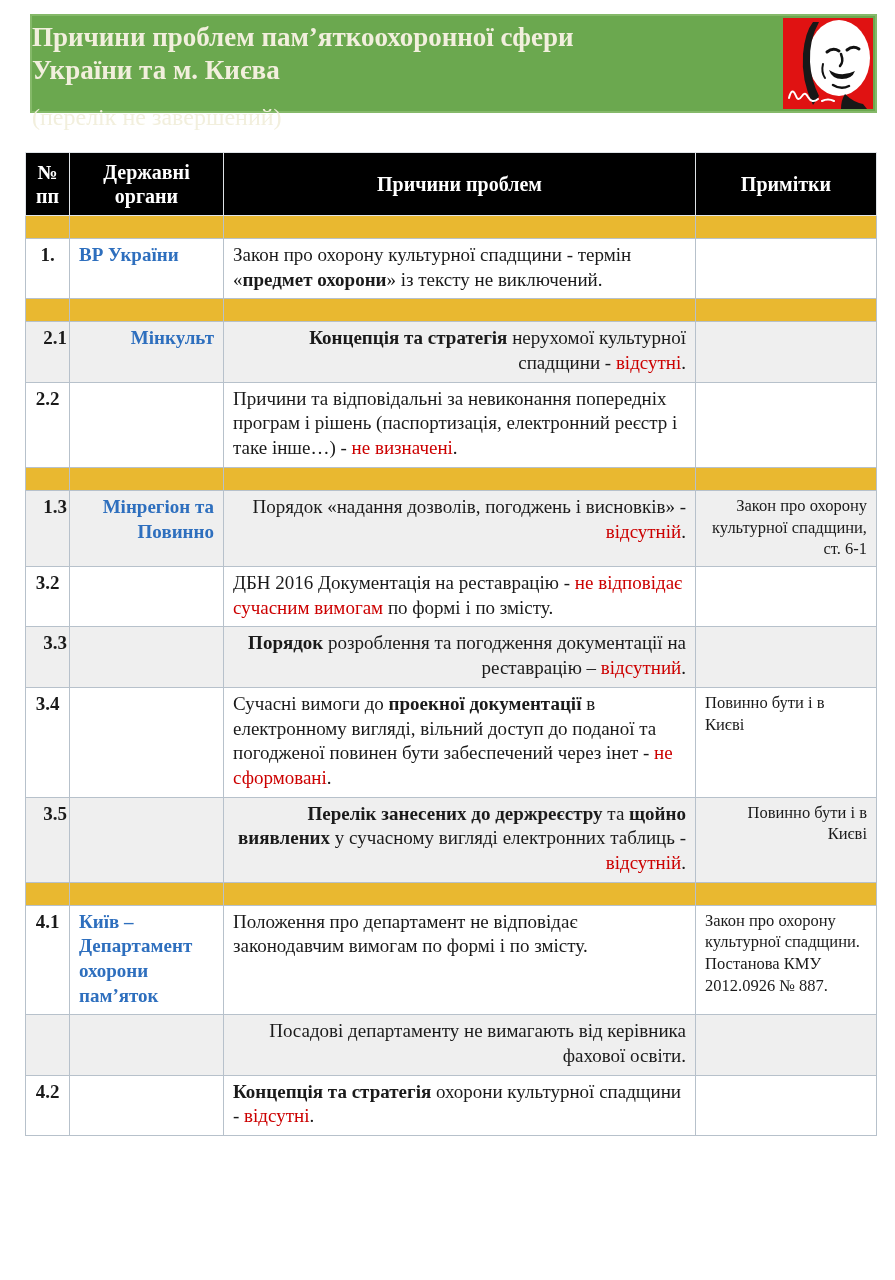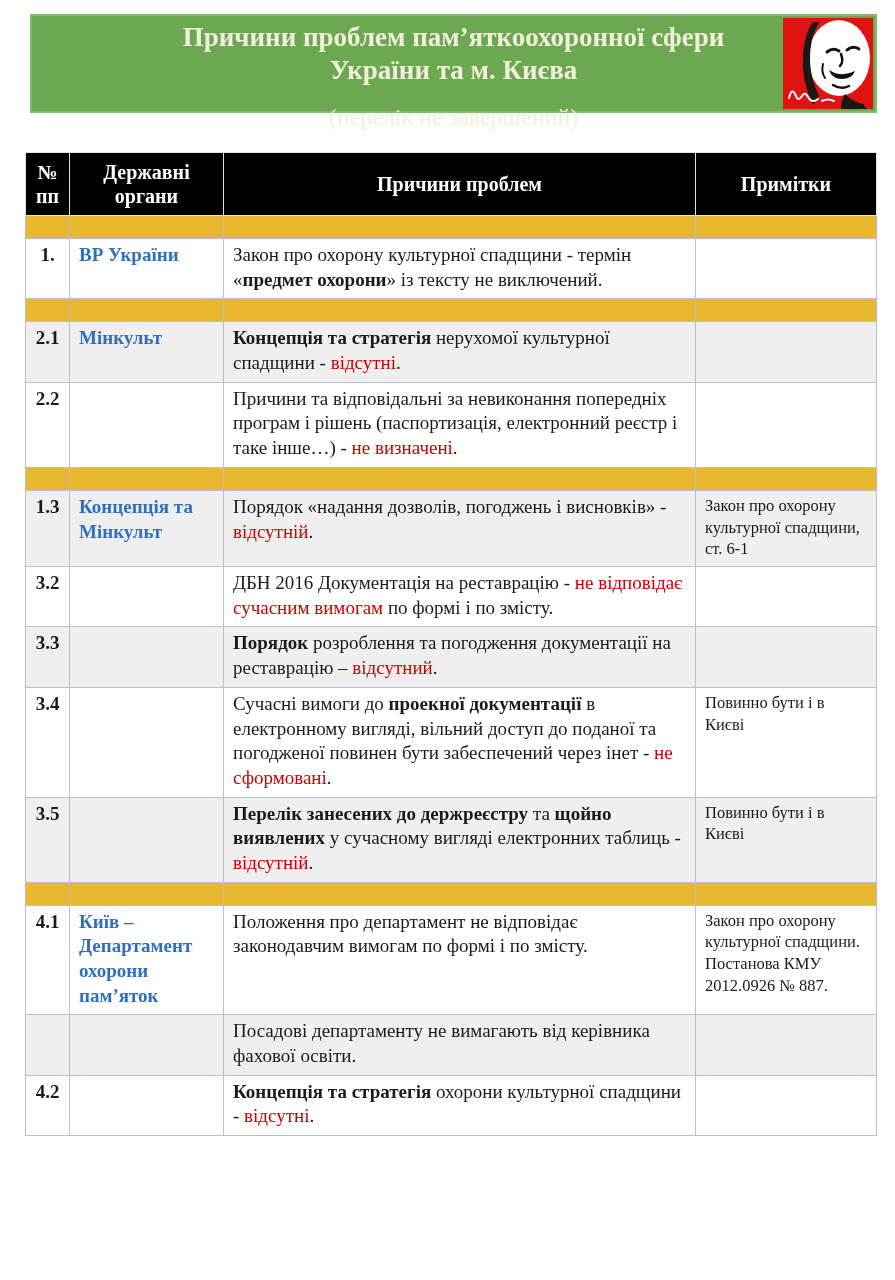--- a/index.html
+++ b/index.html
@@ -12,21 +12,21 @@
   html,body{background:#ffffff;}
   body{
     width:895px; height:1280px; overflow:hidden;
     font-family:"Liberation Serif","DejaVu Serif",serif;
     color:#1a1a1a;
   }
   
   .banner{
     position:relative; margin:14px 0 0 30px; width:847px; height:99px;
     background:var(--banner-green); border:2px solid var(--banner-border);
-    text-align:center; padding-top:5px;
+    text-align:left; padding-top:5px;
   }
   .banner .t1{ font-weight:bold; font-size:27px; line-height:33px; color:var(--title-cream); }
   .banner .t2{ font-weight:normal; font-size:24px; line-height:28px; color:var(--title-cream);margin-top:16px; }
   .logo{ position:absolute; top:2px; right:2px; width:90px; height:91px; }
   .logo svg{ display:block; width:100%; height:100%; }
   
   table{
     margin:39px 0 4px 25px; width:851px; border-collapse:collapse;
     font-size:19px; table-layout:fixed;
   }
@@ -34,21 +34,21 @@
   th{
     background:var(--header-bg); color:var(--header-text);
     border:1px solid #dfe3e7; font-weight:bold; font-size:20px;
     padding:7px 3px; vertical-align:middle; text-align:center; line-height:1.2;
   }
   td{
     border:1px solid var(--grid-border);
     padding:4px 9px 6px 9px; vertical-align:top; line-height:1.3;
     background:#ffffff;
   }
-  tr.shaded td{ background:var(--shaded-row); }
+  tr.shaded td{ background:var(--shaded-row);text-align:right; }
   tr.sep td{ background:var(--separator-yellow); height:23px; padding:0; }
   td.c-num{ font-weight:bold; text-align:center; padding-left:2px; padding-right:2px; }
   td.c-org{ color:var(--org-blue); font-weight:bold; }
   td.c-note{ font-size:16.5px; line-height:1.32; }
   .run-bold{ font-weight:bold; }
   .run-red{ color:var(--alert-red); }
 </style>
 </head>
 <body>
 
@@ -130,21 +130,21 @@
 
     <tr class="sep">
       <td></td>
       <td></td>
       <td></td>
       <td></td>
     </tr>
 
     <tr class="shaded">
       <td class="c-num">1.3</td>
-      <td class="c-org">Концепція та Мінкульт</td>
+      <td class="c-org">Мінрегіон та Повинно</td>
       <td class="c-cause"><span>Порядок «надання дозволів, погоджень і висновків» - </span><span class="run-red">відсутній</span><span>.</span></td>
       <td class="c-note">Закон про охорону культурної спадщини, ст. 6-1</td>
     </tr>
 
     <tr>
       <td class="c-num">3.2</td>
       <td class="c-org"></td>
       <td class="c-cause"><span>ДБН 2016 Документація на реставрацію - </span><span class="run-red">не відповідає сучасним вимогам</span><span> по формі і по змісту.</span></td>
       <td class="c-note"></td>
     </tr>

